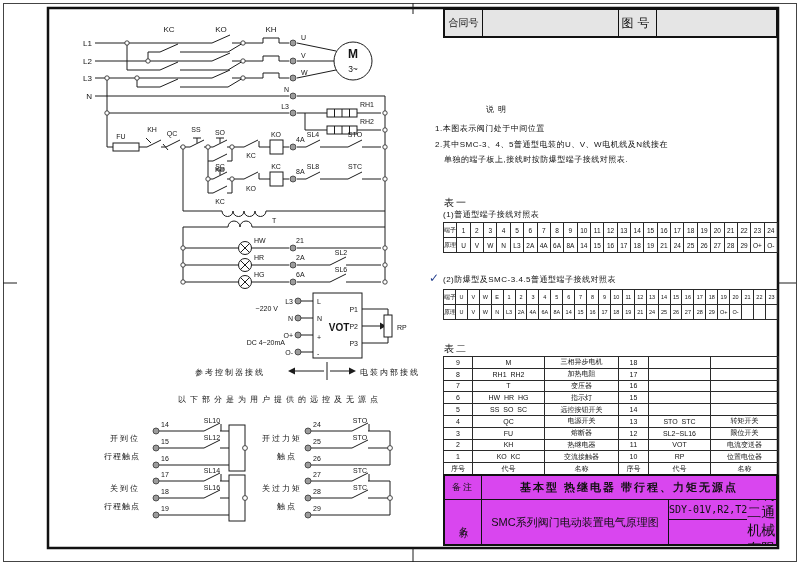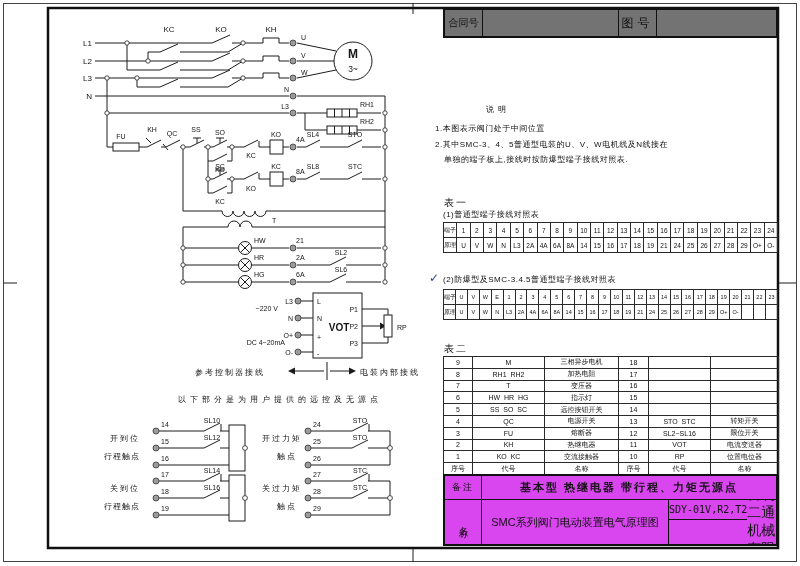--- a/index.html
+++ b/index.html
@@ -21,21 +21,21 @@
   .panel-text{position:absolute;font-size:8px;letter-spacing:0.5px;white-space:nowrap;}
   .caption{position:absolute;font-size:10px;letter-spacing:2px;}
   table{border-collapse:collapse;table-layout:fixed;}
   .tt{width:335px;}
   .tt td{border:1px solid #2a2a2a;text-align:center;padding:0;height:14px;font-size:5.5px;overflow:hidden;white-space:nowrap;}
   .tt td:first-child{font-size:6px;}
   .t1 td{font-size:6.5px;}
   .t1 td:first-child{font-size:6px;}
   .ct{width:335px;}
   .ct td{border:1px solid #2a2a2a;text-align:center;padding:0;height:10.8px;font-size:7px;overflow:hidden;white-space:pre;}
-  .hstrip{display:flex;border:2px solid #111;box-sizing:border-box;background:#737373;}
+  .hstrip{display:flex;border:2px solid #111;box-sizing:border-box;background:#e5e5e5;}
   .hcell{display:flex;align-items:center;justify-content:center;box-sizing:border-box;overflow:hidden;}
   .footer-block{border:2px solid #111;box-sizing:border-box;background:#d946ef;}
   .fb-row{display:flex;box-sizing:border-box;}
   .fb-cell{display:flex;align-items:center;justify-content:center;box-sizing:border-box;overflow:hidden;}
   .chk{position:absolute;color:#26418f;font-size:12px;font-weight:bold;}
 </style>
 </head>
 <body>
 
 <svg class="abs" style="left:0;top:0" width="800" height="566" viewBox="0 0 800 566">

